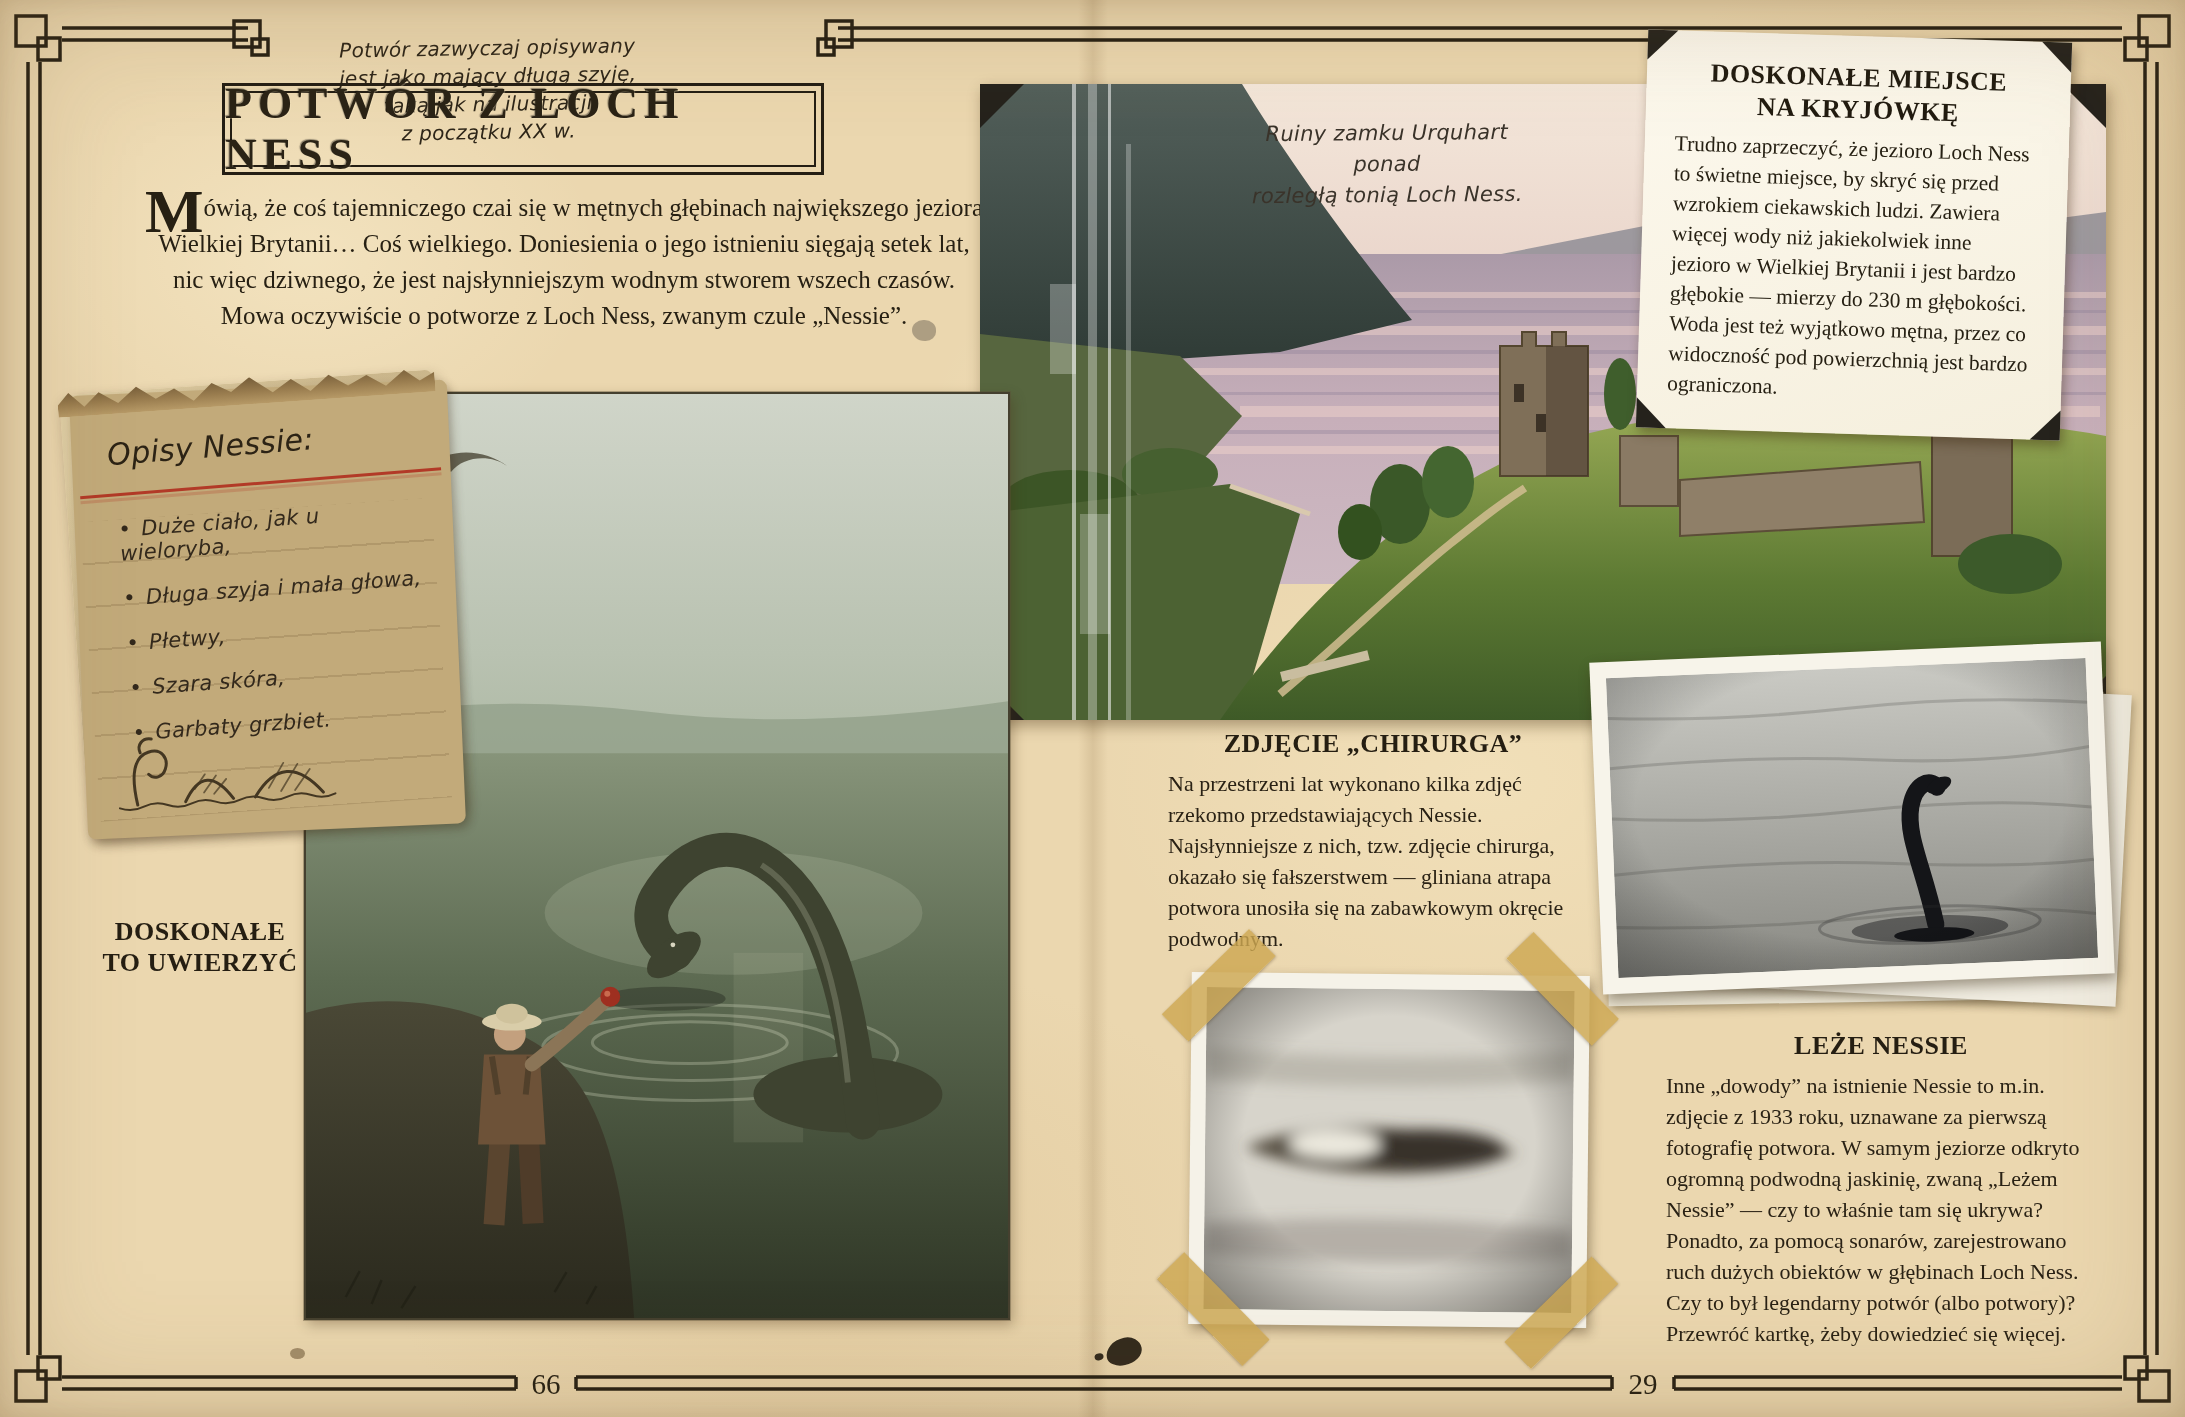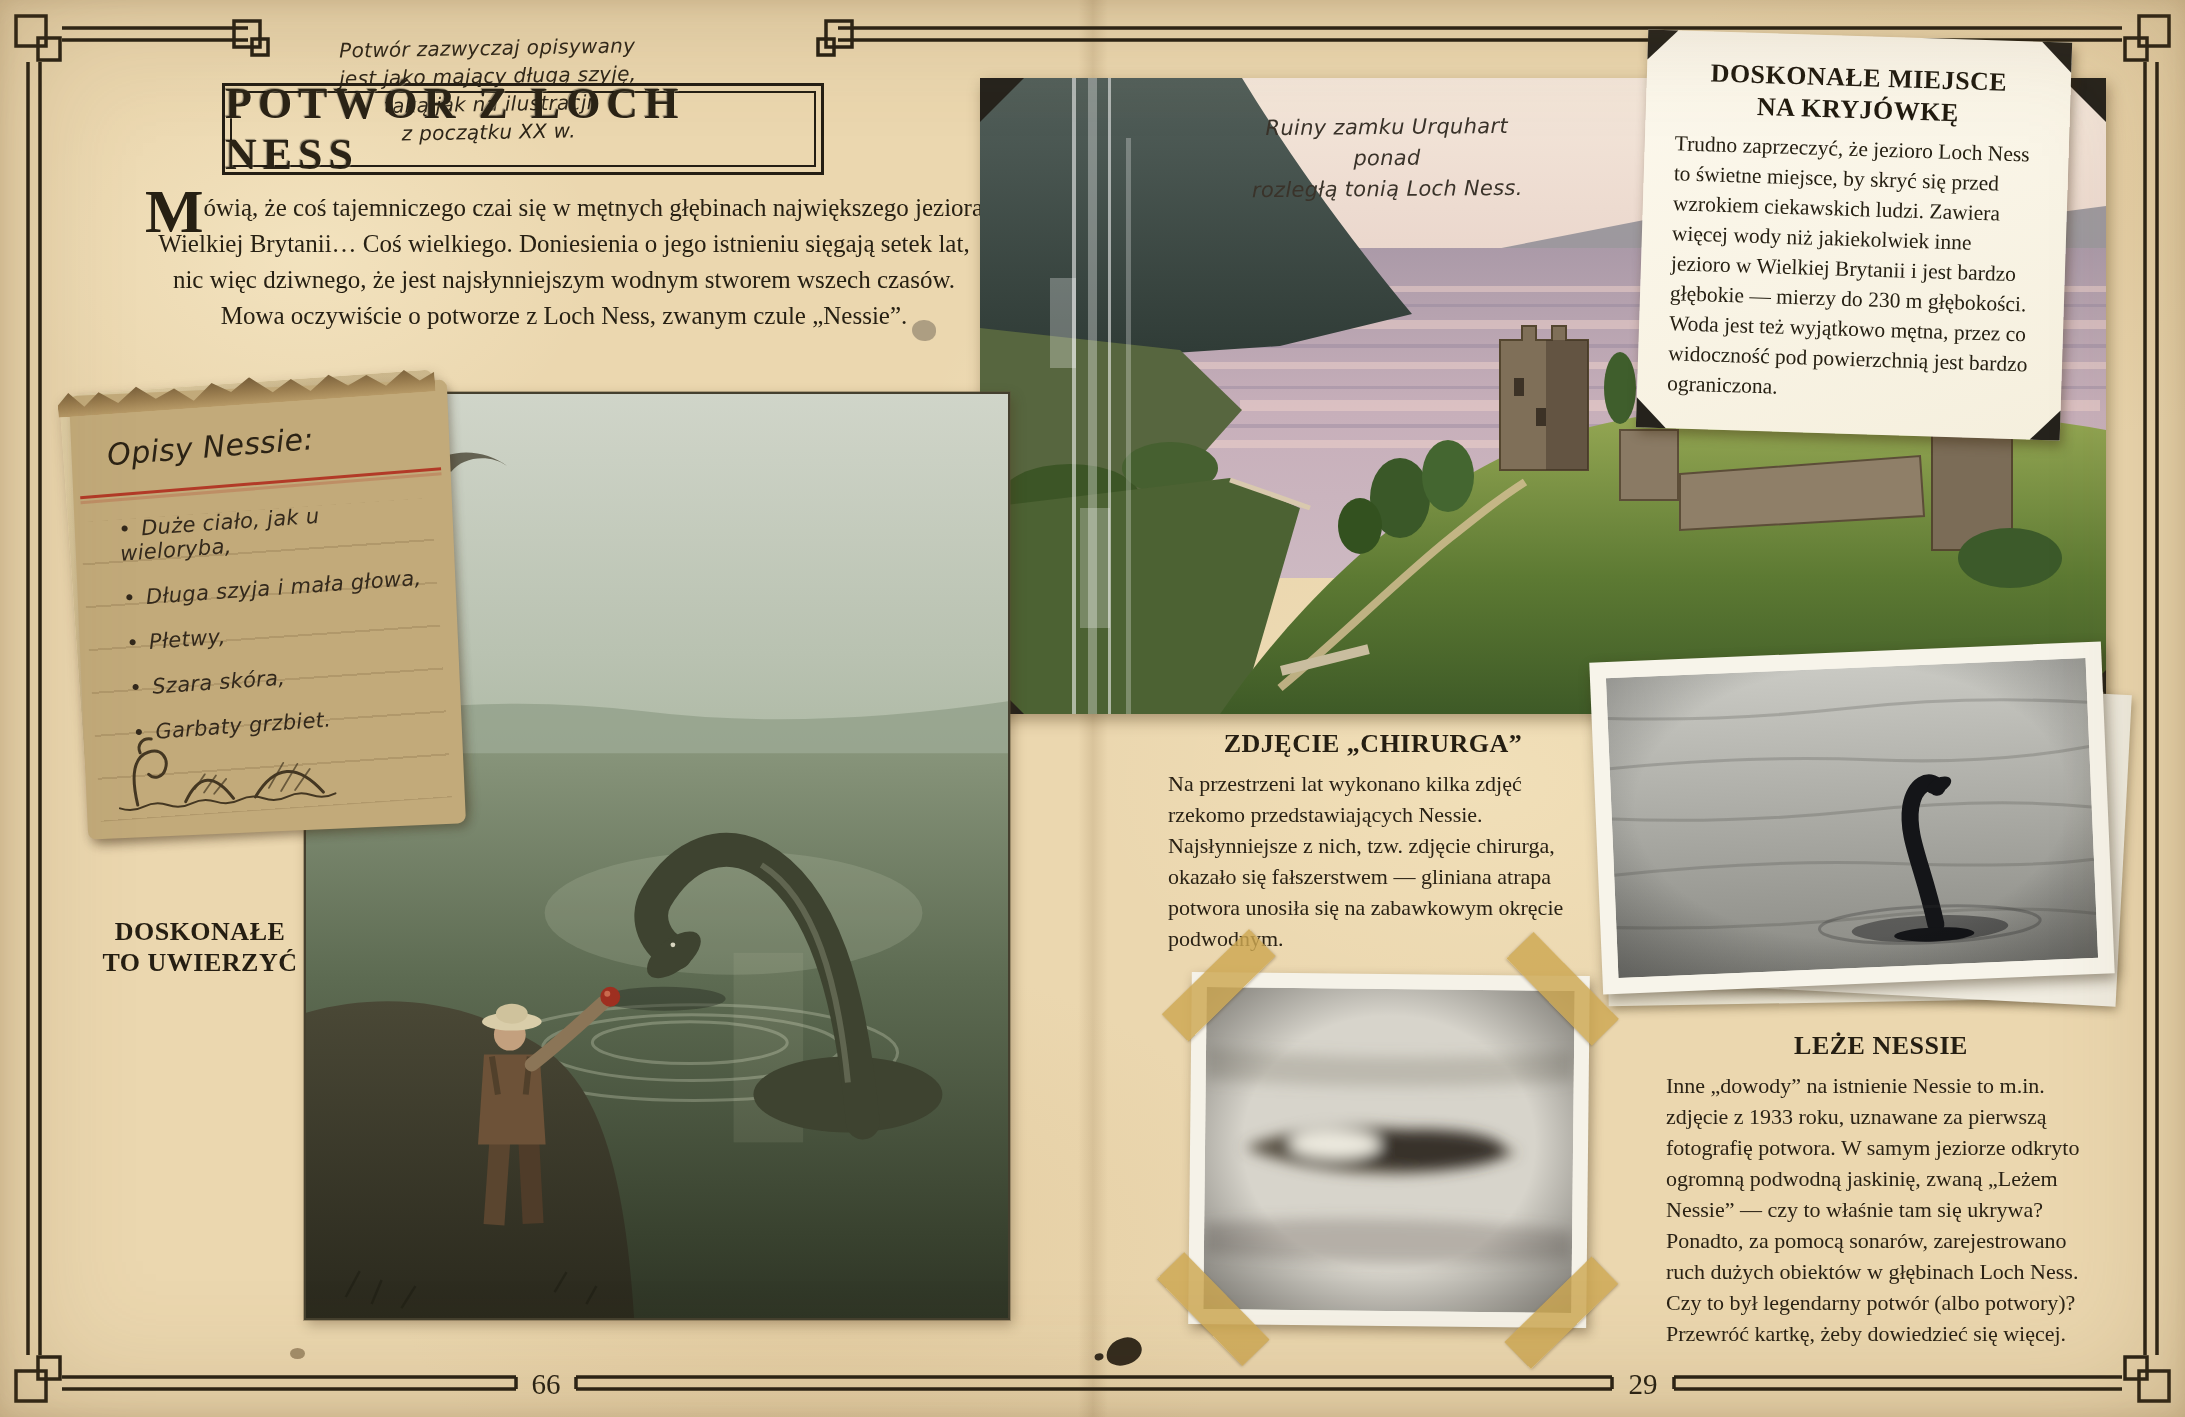--- a/index.html
+++ b/index.html
@@ -72,21 +72,21 @@
 
   
   .painting{position:absolute;left:304px;top:392px;width:706px;height:928px;z-index:3;
     border:2px solid #45402f;box-sizing:border-box;
     box-shadow:0 0 0 1px rgba(90,80,55,.4), 3px 5px 12px rgba(70,50,20,.33);}
   .painting svg{display:block;width:100%;height:100%;}
   .paint-caption{position:absolute;left:338px;top:34px;width:300px;text-align:center;z-index:4;
     font-size:20px;line-height:28px;transform:rotate(-1deg);color:#2e2619;}
 
   
-  .loch{position:absolute;left:980px;top:78px;width:1126px;height:636px;z-index:2;
+  .loch{position:absolute;left:980px;top:84px;width:1126px;height:636px;z-index:2;
     box-shadow:3px 6px 14px rgba(70,48,18,.4);}
   .loch svg{display:block;width:100%;height:100%;}
   .loch-caption{position:absolute;left:262px;top:34px;width:290px;text-align:center;z-index:3;
     font-size:21px;line-height:31px;color:#3a332a;transform:rotate(-.5deg);}
   .corner{position:absolute;width:0;height:0;z-index:4;}
   .corner.tl{top:0;left:0;border-top:44px solid #25221c;border-right:44px solid transparent;}
   .corner.tr{top:0;right:0;border-top:44px solid #25221c;border-left:44px solid transparent;}
   .corner.bl{bottom:0;left:0;border-bottom:44px solid #25221c;border-right:44px solid transparent;}
   .corner.br{bottom:0;right:0;border-bottom:44px solid #25221c;border-left:44px solid transparent;}
   .corner.sm.tl{border-top-width:30px;border-right-width:30px;}

